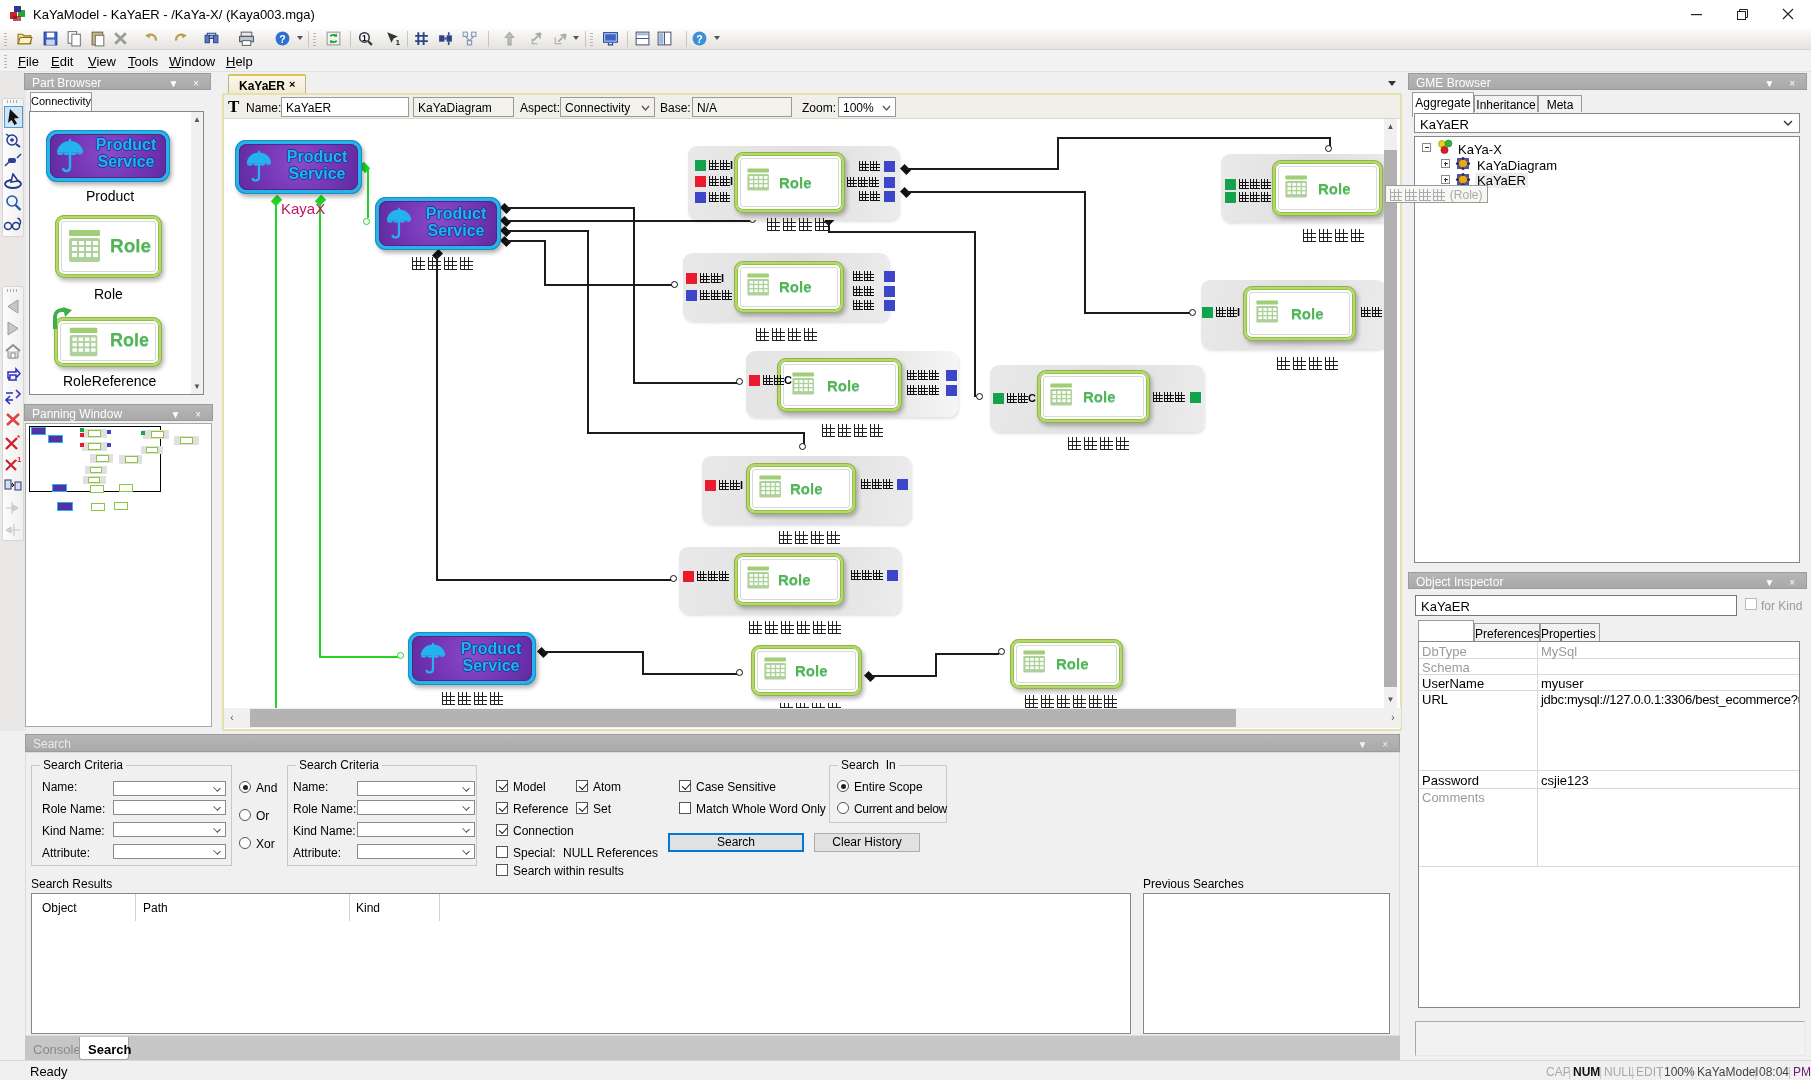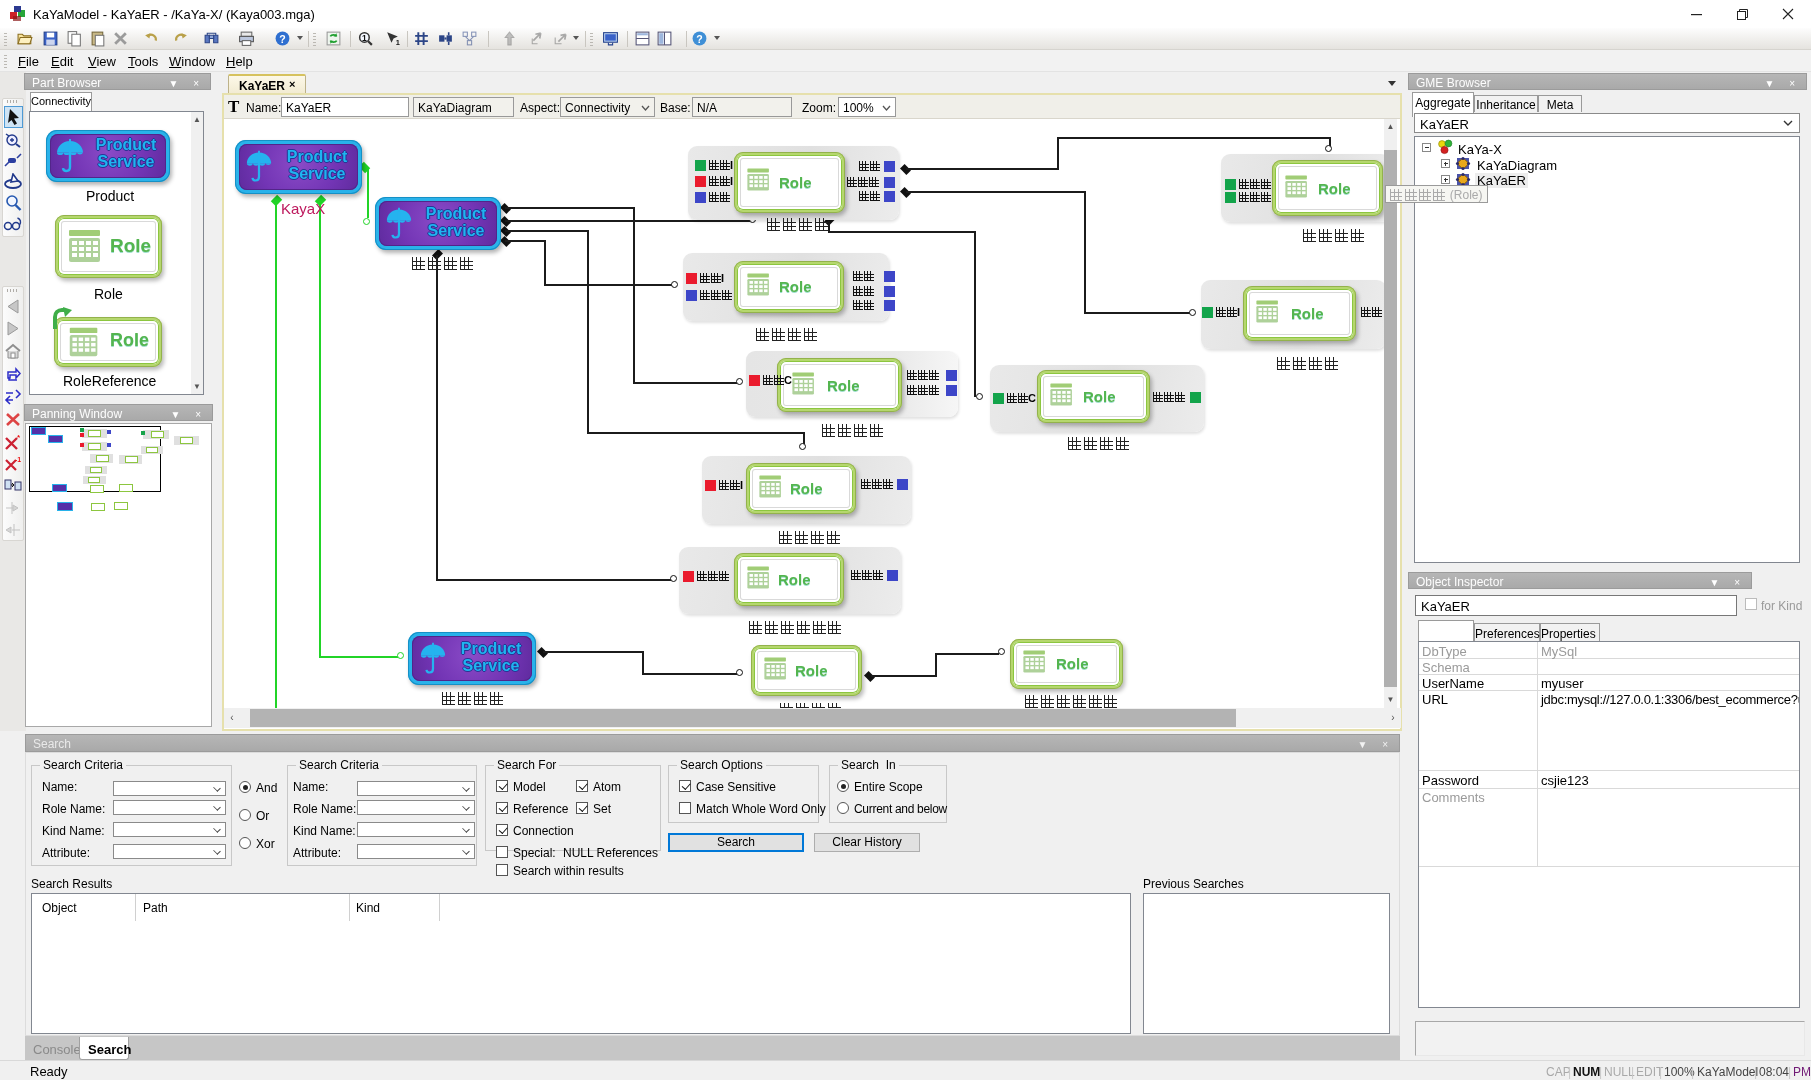--- a/index.html
+++ b/index.html
@@ -763,21 +763,21 @@
       <circle cx="13.5" cy="7.5" r="1.6" fill="#2a2a6a"></circle>
     </svg>
  <span class="abs" style="left:67px;top:101px;font-size:13px;background:#ededed;padding:0 2px">KaYaER</span>
 </div>
 
 <div class="abs" style="left:1385px;top:185px;width:103px;height:18px;background:#f6f6f2;border:1px solid #9a9a9a;z-index:30;padding:2px 0 0 3px;color:#aaa;white-space:nowrap">
  <span class="G"></span><span class="G"></span><span class="G"></span><span class="G"></span><span style="font-size:12px;color:#aaa"> (Role)</span>
 </div>
 
 <div class="abs" id="oi" style="left:1408px;top:571px;width:400px;height:489px">
- <div class="abs ptitle" style="left:0;top:1px;width:344px;height:17px">
+ <div class="abs ptitle" style="left:0;top:1px;width:399px;height:17px">
       <span class="tx">Object Inspector</span>
       <span class="pbtns">▼ ×</span>
     </div>
  <div class="abs" style="left:7px;top:24px;width:322px;height:21px;background:#fff;border:1px solid #777">
       <span style="position:absolute;left:5px;top:3px;font-size:13px">KaYaER</span>
     </div>
  <div class="chk" style="left:337px;top:27px;border-color:#bbb"></div>
  <span class="abs" style="left:353px;top:28px;color:#999">for Kind</span>
  <div class="abs tab" style="left:10px;top:49px;width:56px;height:21px;background:#fff;border:1px solid #9a9a9a;border-bottom:none;text-align:center;padding-top:20px">Attributes</div>
  <div class="abs tab" style="left:66px;top:52px;width:66px;height:18px;border:1px solid #9a9a9a;border-bottom:none;background:#f2f2f2;text-align:center;padding-top:3px">Preferences</div>
@@ -847,41 +847,35 @@
       <span class="ar"></span>
     </div>
  <span class="fl" style="left:293px;top:93px">Kind Name:</span>
     <div class="combo" style="left:357px;top:91px;width:118px;height:15px">
       <span class="ar"></span>
     </div>
  <span class="fl" style="left:293px;top:115px">Attribute:</span>
     <div class="combo" style="left:357px;top:113px;width:118px;height:15px">
       <span class="ar"></span>
     </div>
- <div class="gb" style="left:485px;top:34px;width:176px;height:86px">
-      <span class="gl">Search For</span>
-    </div>
  <div class="chk c" style="left:496px;top:49px"></div>
     <span class="fl" style="left:513px;top:49px">Model</span>
  <div class="chk c" style="left:496px;top:71px"></div>
     <span class="fl" style="left:513px;top:71px">Reference</span>
  <div class="chk c" style="left:496px;top:93px"></div>
     <span class="fl" style="left:513px;top:93px">Connection</span>
  <div class="chk" style="left:496px;top:115px"></div>
     <span class="fl" style="left:513px;top:115px">Special:</span>
     <span class="fl" style="left:563px;top:115px">NULL References</span>
  <div class="chk c" style="left:576px;top:49px"></div>
     <span class="fl" style="left:593px;top:49px">Atom</span>
  <div class="chk c" style="left:576px;top:71px"></div>
     <span class="fl" style="left:593px;top:71px">Set</span>
  <div class="chk" style="left:496px;top:133px"></div>
     <span class="fl" style="left:513px;top:133px">Search within results</span>
- <div class="gb" style="left:668px;top:34px;width:151px;height:58px">
-      <span class="gl">Search Options</span>
-    </div>
  <div class="chk c" style="left:679px;top:49px"></div>
     <span class="fl" style="left:696px;top:49px">Case Sensitive</span>
  <div class="chk" style="left:679px;top:71px"></div>
     <span class="fl" style="left:696px;top:71px">Match Whole Word Only</span>
  <div class="gb" style="left:829px;top:34px;width:118px;height:58px">
       <span class="gl">Search&nbsp; In</span>
     </div>
  <div class="rad c" style="left:837px;top:49px"></div>
     <span class="fl" style="left:854px;top:49px">Entire Scope</span>
  <div class="rad" style="left:837px;top:71px"></div>

